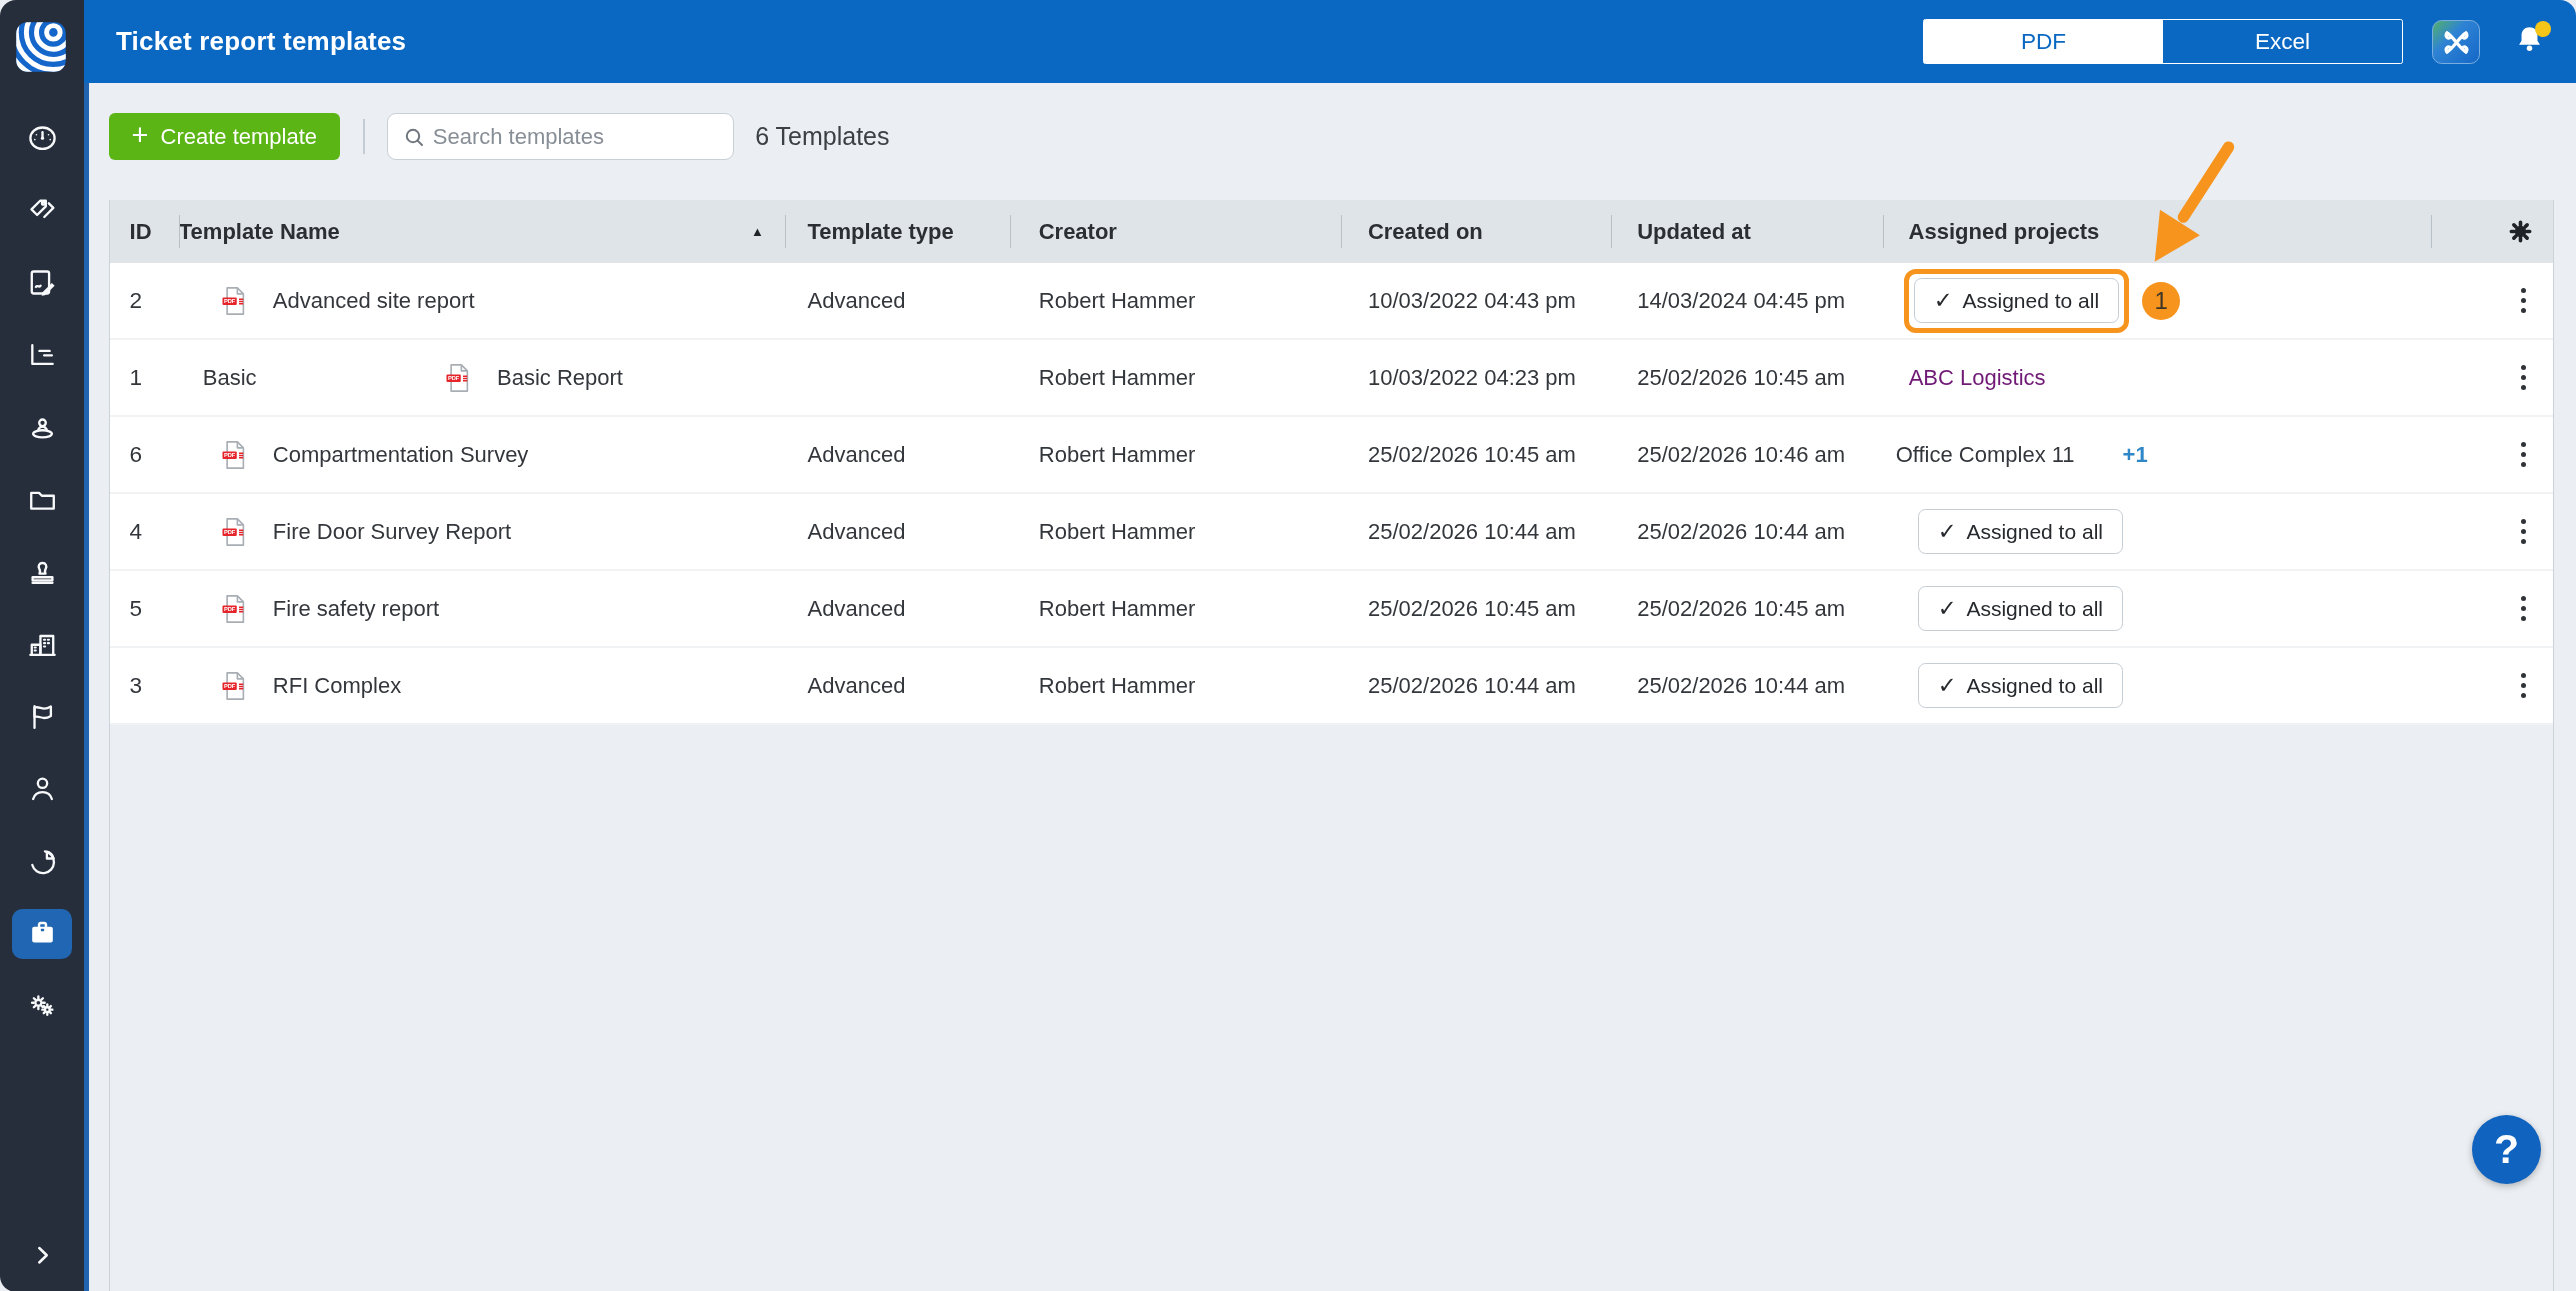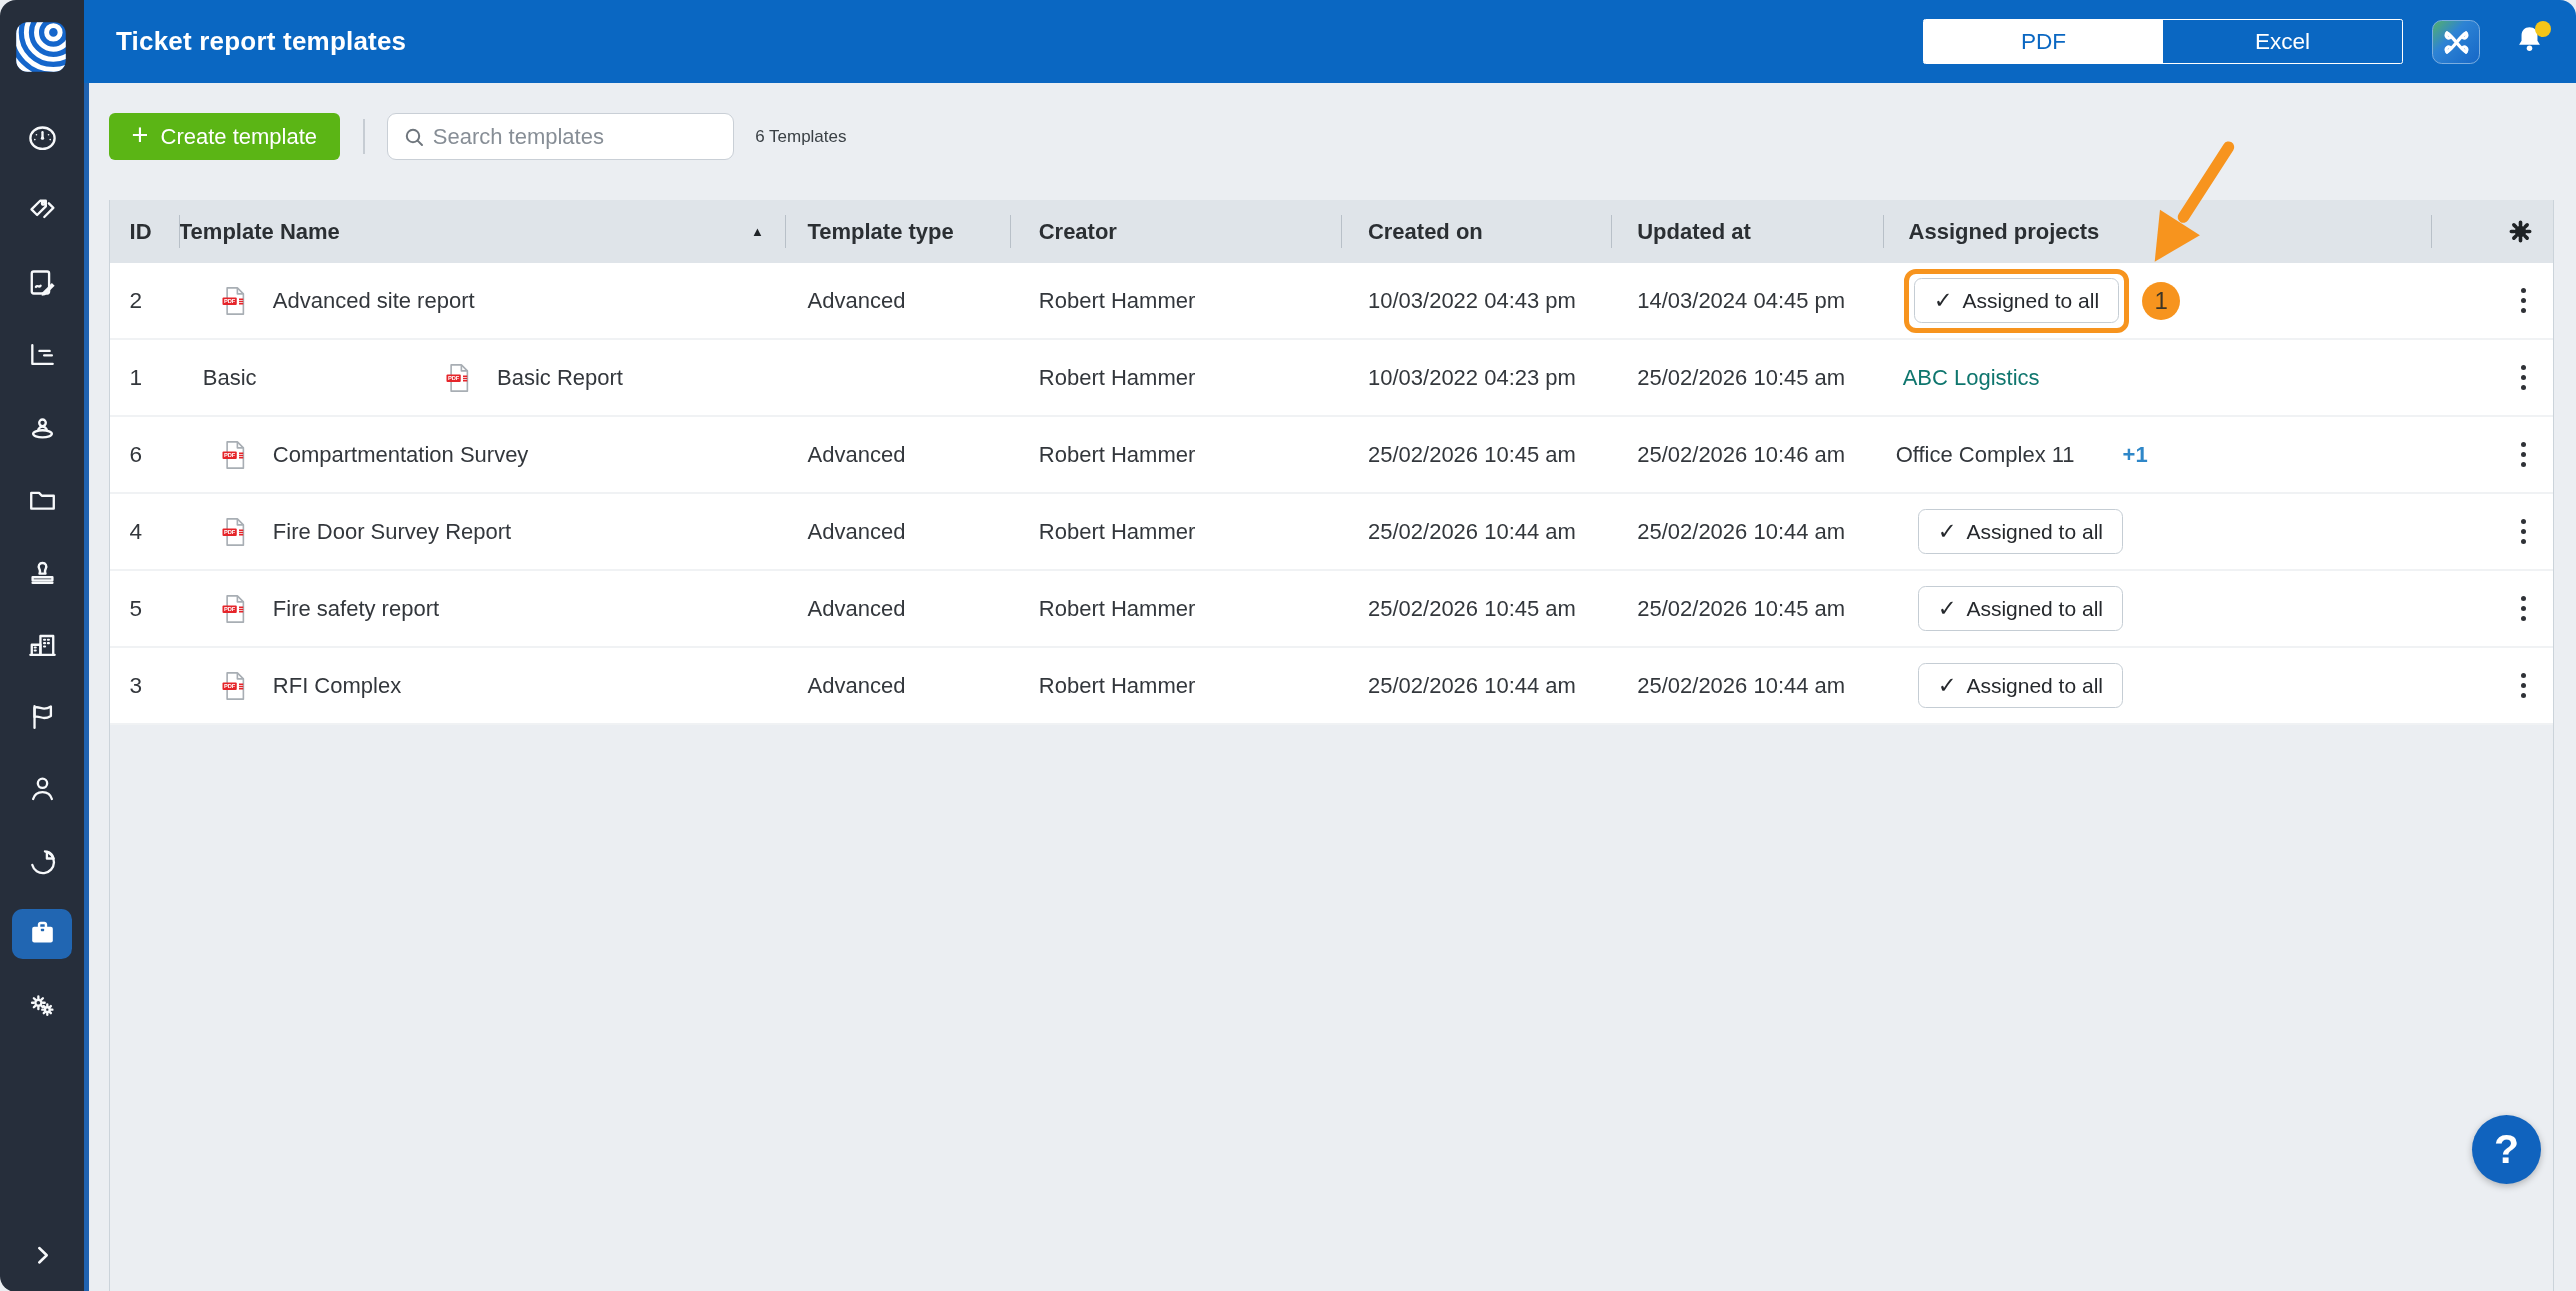--- a/index.html
+++ b/index.html
@@ -27,21 +27,21 @@
   .bell-dot{position:absolute;right:-1.5px;top:0;width:16px;height:16px;border-radius:50%;background:#F5C518;}
 
   
   .toolbar{position:absolute;left:109px;top:113px;display:flex;align-items:center;height:47px;z-index:5;}
   .btn-create{display:flex;align-items:center;gap:12px;height:47px;padding:0 22.6px;background:#5BB515;border:none;border-radius:6px;color:#fff;font-size:22px;font-family:inherit;cursor:pointer;}
   .btn-create .plus{font-size:29px;font-weight:400;line-height:1;margin-top:-2.3px;}
   .tb-divider{width:1.5px;height:35px;background:#C6CCD3;margin:0 22.6px 0 23.4px;}
   .searchbox{display:flex;align-items:center;gap:5px;width:347px;height:47px;background:#fff;border:1.5px solid #C9CFD6;border-radius:9px;box-sizing:border-box;padding-left:13.6px;}
   .searchbox input{border:none;outline:none;font-size:22px;font-family:inherit;color:#3A4045;width:271px;background:transparent;}
   .searchbox input::placeholder{color:#878E96;}
-  .count{margin-left:21px;font-size:17px;color:#3A4045;}
+  .count{margin-left:21px;font-size:25px;color:#3A4045;}
 
   
   .card{position:absolute;left:109px;top:200px;width:2445px;height:1091px;border-left:0.8px solid #CBD3DA;border-right:0.8px solid #CBD3DA;box-sizing:border-box;z-index:3;}
   .thead{position:relative;display:flex;align-items:center;height:63px;background:#DFE4E9;}
   .th{font-size:22px;font-weight:bold;color:#2B2F33;display:flex;align-items:center;box-sizing:border-box;}
   .hdiv{position:absolute;top:15px;width:0.8px;height:33px;background:#B8C0C8;}
   .sort-arrow{margin-left:auto;margin-right:19.6px;font-size:13px;color:#202428;}
   .gear-w{margin-left:auto;margin-right:18px;cursor:pointer;display:flex;}
 
   .trow{display:flex;align-items:center;height:75px;background:#fff;border-bottom:2.3px solid #F0F2F4;}
@@ -55,21 +55,21 @@
   .col-assigned{width:548px;padding-left:0;position:relative;}
   .col-actions{width:123px;}
   .td.col-name{padding-left:42px;gap:26px;}
   .td.col-id{font-size:22.6px;}
 
   .assigned-btn{display:inline-flex;align-items:center;gap:9.8px;height:45px;padding:0 19px;background:#fff;border:1.5px solid #C5CDD4;border-radius:7.5px;font-size:21px;color:#26292D;cursor:pointer;font-family:inherit;white-space:nowrap;}
   .assigned-btn .chk{font-size:22.6px;}
   .ml{margin-left:33px;}
   .hl-ring{display:inline-flex;margin-left:19.6px;padding:4.5px;border:5.3px solid #F7941E;border-radius:12px;}
   .badge-circle{display:inline-flex;align-items:center;justify-content:center;width:38px;height:38px;margin-left:13.6px;border-radius:50%;background:#F7941E;color:#3D3526;font-size:24px;}
-  .assigned-link{margin-left:18px;color:#0f766e;text-decoration:none;cursor:pointer;}
+  .assigned-link{margin-left:24px;color:#701a75;text-decoration:none;cursor:pointer;}
   .assigned-text{margin-left:11px;color:#33373C;}
   .plus-link{margin-left:48px;color:#2F87C8;font-weight:bold;text-decoration:none;cursor:pointer;}
 
   .kebab{margin-left:auto;margin-right:22.6px;display:flex;flex-direction:column;gap:4.5px;cursor:pointer;padding:4.5px;}
   .kebab span{width:5.3px;height:5.3px;border-radius:50%;background:#2F3237;}
 
   
   .arrow-svg{position:absolute;left:0;top:0;z-index:40;pointer-events:none;}
   .help-fab{position:absolute;left:2472px;top:1115px;width:69px;height:69px;border-radius:50%;background:#1063BE;color:#fff;
     display:flex;align-items:center;justify-content:center;font-size:41px;font-weight:bold;z-index:20;cursor:pointer;box-shadow:0 2.3px 7.5px rgba(0,0,0,.25);}

